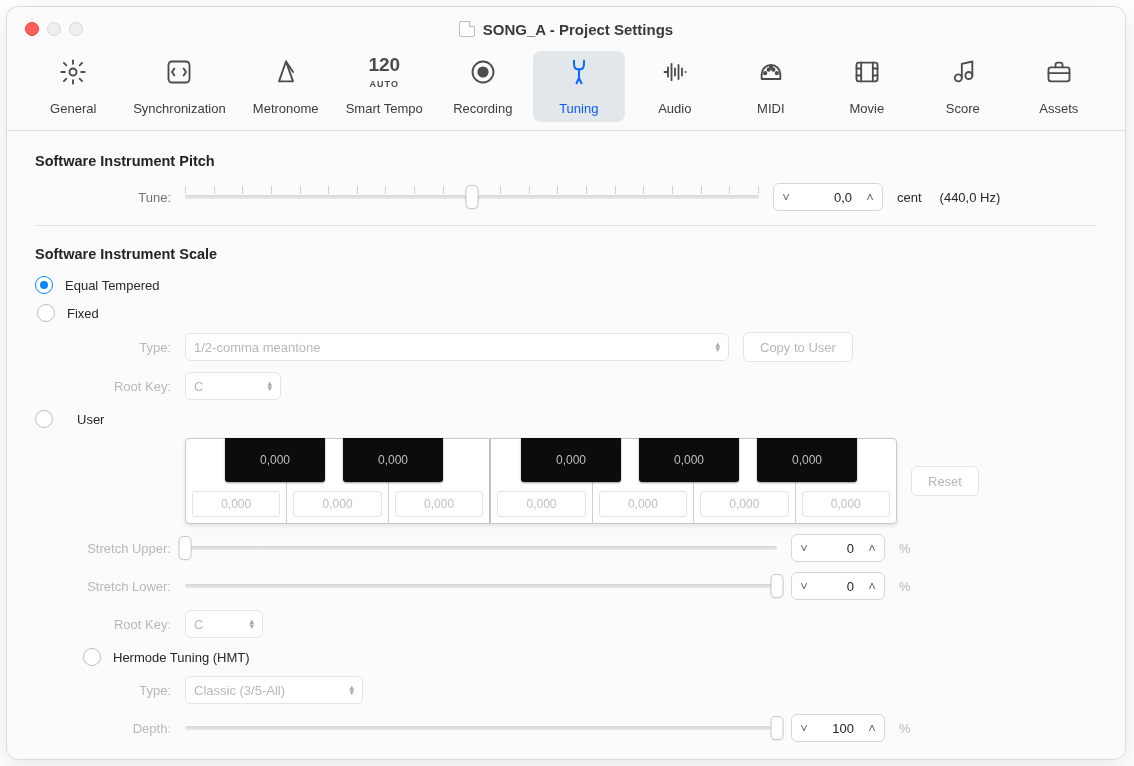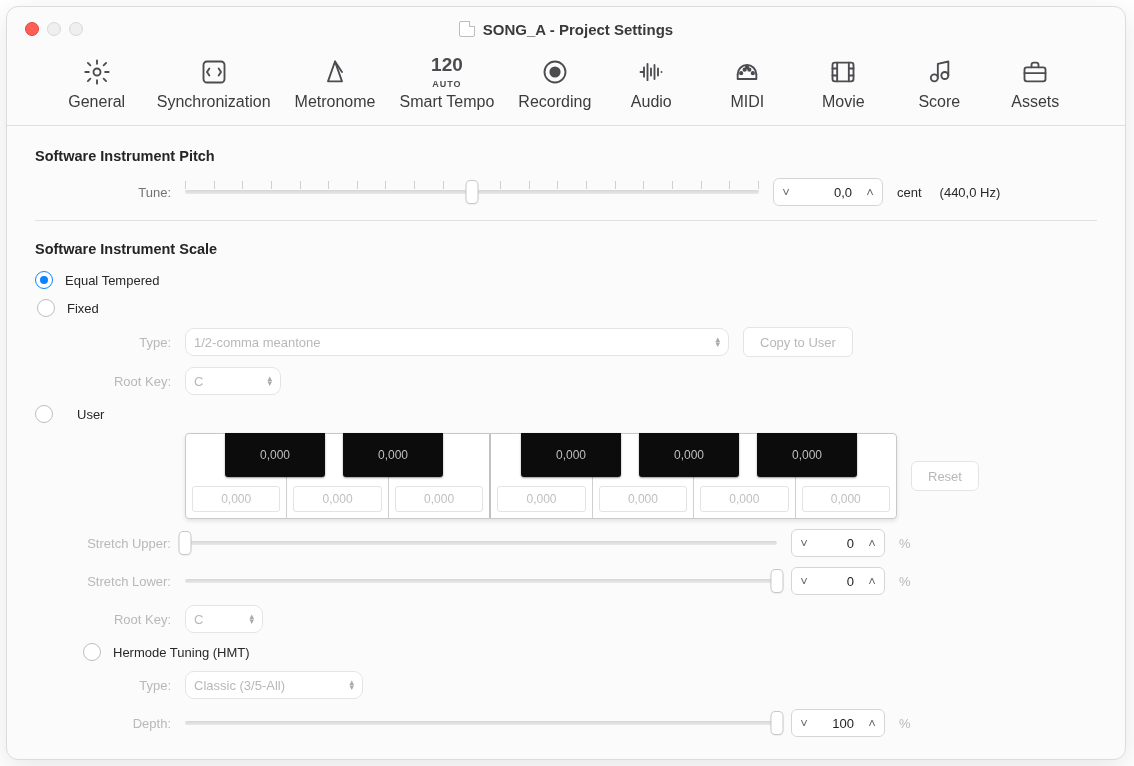--- a/index.html
+++ b/index.html
@@ -25,21 +25,21 @@
   .tl.green{background:#f0efef;border:1px solid #d9d8d8;}
   .title{position:absolute;left:0;right:0;text-align:center;font-weight:700;font-size:15px;pointer-events:none;display:flex;align-items:center;justify-content:center;gap:8px;color:#3a3a3a;}
   .title .doc-icon{width:14px;height:14px;border:1px solid #bdbdbd;border-radius:2px;position:relative;background:#fff;}
   .title .doc-icon::after{content:"";position:absolute;right:-1px;top:-1px;width:5px;height:5px;border-left:1px solid #bdbdbd;border-bottom:1px solid #bdbdbd;background:#fbfbfb;}
   
   .toolbar{display:flex;justify-content:center;gap:4px;padding:0 0 8px 0;border-bottom:1px solid var(--border);} 
   .tbtn{display:flex;flex-direction:column;align-items:center;gap:6px;min-width:72px;padding:6px 10px;border-radius:8px;cursor:default;}
   .tbtn.active{background:var(--tab-active-bg);}
   .tbtn .ico{height:30px;display:flex;align-items:center;justify-content:center;color:#4b4b50;}
   .tbtn.active .ico{color:#0a68ff;}
-  .tbtn .lbl{font-size:16px;color:#3c3c3c;}
+  .tbtn .lbl{font-size:13px;color:#3c3c3c;margin-top:8px;}
   .tbtn.active .lbl{color:#0a5bff;}
   
   .content{flex:1;padding:22px 28px 16px 28px;overflow:auto;}
   h3.section{font-size:14.5px;font-weight:700;margin:0 0 14px 0;color:#252525;}
   .hr{height:1px;background:var(--border);margin:14px 0 20px 0;}
   .row{display:flex;align-items:center;gap:14px;margin:10px 0;}
   .label{width:136px;text-align:right;color:#737373;font-size:13px;}
   .label.dim,.dim{color:var(--disabled);}
   
   .slider{position:relative;height:22px;flex:0 0 auto;}
@@ -50,21 +50,21 @@
   
   .stepper{display:flex;align-items:center;height:26px;border:1px solid var(--border-dark);border-radius:6px;background:var(--field-bg);}
   .stepper .sb{width:24px;height:100%;display:flex;align-items:center;justify-content:center;color:#6a6a6a;}
   .stepper .sval{min-width:48px;text-align:right;padding:0 6px;color:#222;}
   
   .radio{width:16px;height:16px;border-radius:50%;border:1.5px solid #bdbdbd;background:#fff;display:inline-flex;align-items:center;justify-content:center;flex:0 0 auto;}
   .radio.on{border-color:var(--accent);}
   .radio.on::after{content:"";width:8px;height:8px;border-radius:50%;background:var(--accent);}
   
   .select{height:26px;border:1px solid var(--border-dark);border-radius:6px;background:var(--field-bg);display:flex;align-items:center;justify-content:space-between;padding:0 8px;color:#222;}
-  .select.dim{color:var(--disabled);border-color:#e4e4e4;border-radius:9px;}
+  .select.dim{color:var(--disabled);border-color:#e4e4e4;}
   .sel-chev{color:#a9a9a9;display:flex;flex-direction:column;line-height:5px;font-size:9px;}
   
   .button{height:28px;padding:0 16px;border:1px solid var(--border-dark);border-radius:6px;background:#fff;display:flex;align-items:center;color:#333;}
   .button.dim{color:var(--disabled);border-color:#e4e4e4;}
   
   .piano{position:relative;width:712px;height:86px;}
   .whites{position:absolute;inset:0;display:flex;border:1px solid #c9c9c9;border-radius:4px;overflow:hidden;background:#fff;box-shadow:0 2px 4px rgba(0,0,0,.1);}
   .wkey{flex:1;border-right:1px solid #cfcfcf;display:flex;align-items:flex-end;justify-content:center;padding-bottom:6px;}
   .wkey:nth-child(3){border-right-width:2px;border-right-color:#c1c1c1;}
   .wkey:last-child{border-right:none;}
@@ -127,20 +127,30 @@
     </div>
     <div class="tbtn">
       <span class="ico">
         <svg width="28" height="28" viewBox="0 0 24 24">
             <circle cx="12" cy="12" r="9"></circle>
             <circle cx="12" cy="12" r="4" fill="currentColor"></circle>
           </svg>
       </span>
       <span class="lbl">Recording</span>
     </div>
+    <div class="tbtn active">
+      <span class="ico">
+        <svg width="30" height="30" viewBox="0 0 24 24">
+            <path d="M8 3c0 5 0 7 4 7s4-2 4-7"></path>
+            <path d="M12 10v7"></path>
+            <path d="M10 21l2-4 2 4"></path>
+          </svg>
+      </span>
+      <span class="lbl">Tuning</span>
+    </div>
     <div class="tbtn">
       <span class="ico">
         <svg width="28" height="28" viewBox="0 0 24 24">
             <path d="M3 12h2M6 8v8M9 5v14M12 9v6M15 6v12M18 9v6M21 12h0"></path>
           </svg>
       </span>
       <span class="lbl">Audio</span>
     </div>
     <div class="tbtn">
       <span class="ico">

